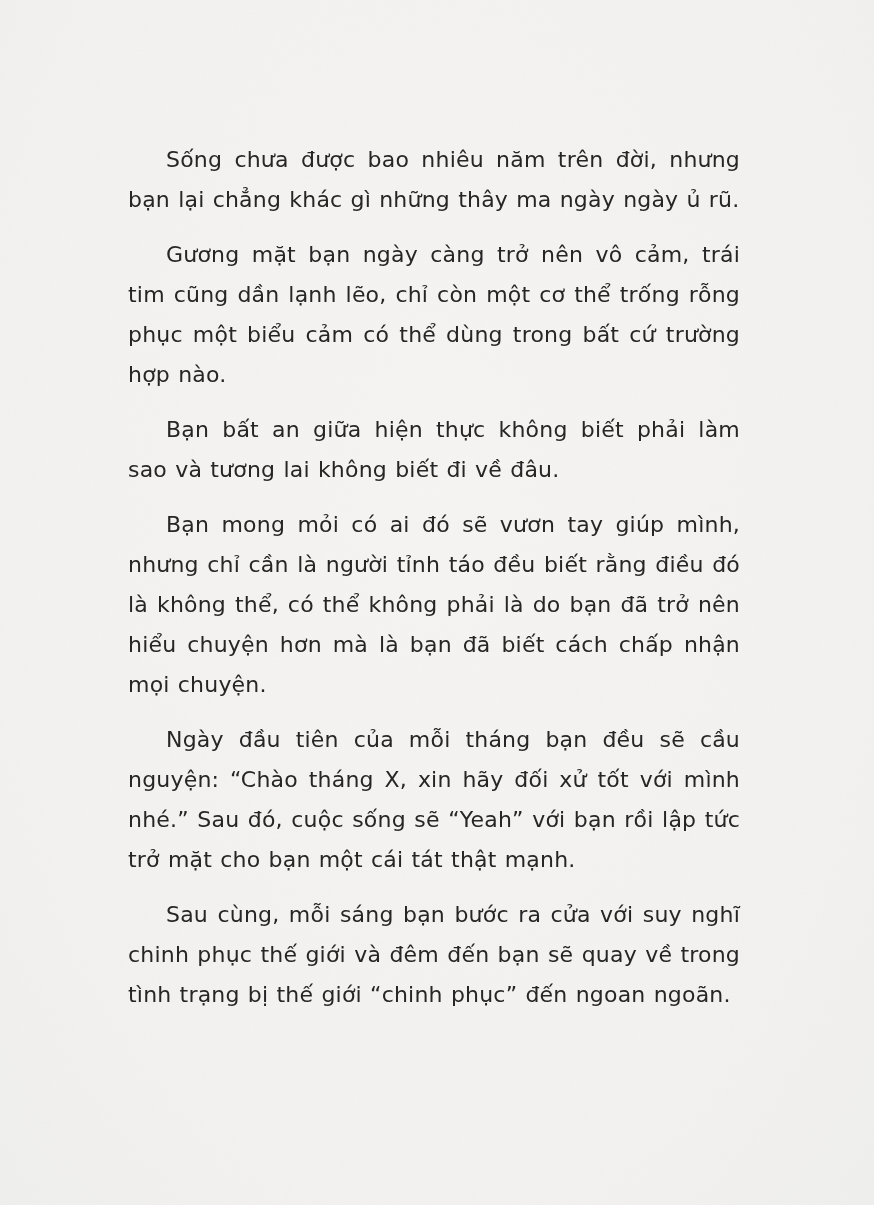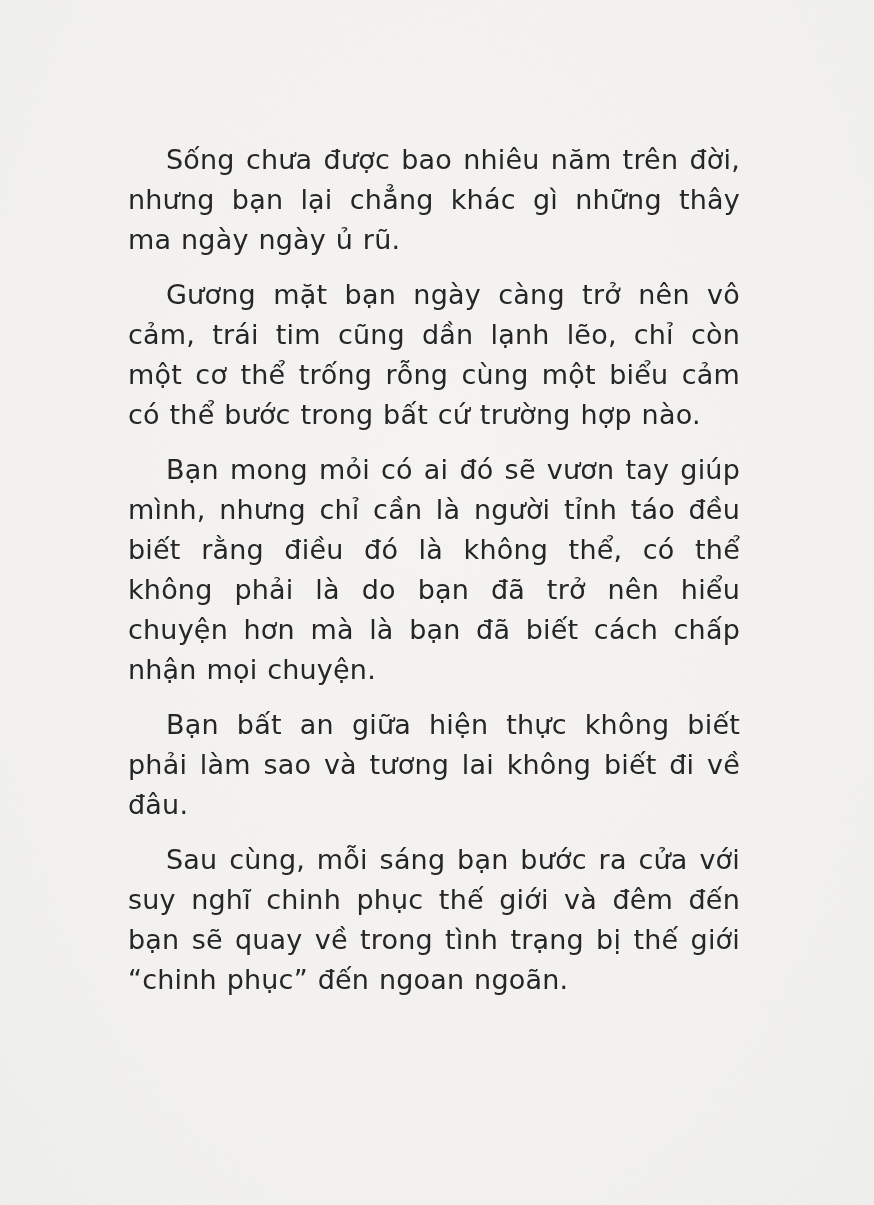--- a/index.html
+++ b/index.html
@@ -28,21 +28,21 @@
   }
   .text-block {
     position: absolute;
     left: 128px;
     top: 140px;
     width: 612px;
     color: #262626;
   }
   .text-block p {
     margin: 0 0 15px 0;
-    font-size: 27px;
+    font-size: 22px;
     line-height: 40px;
     text-indent: 38px;
     text-align: justify;
     word-spacing: 1px;
     letter-spacing: 0.2px;
   }
 </style>
 </head>
 <body>
 
@@ -54,19 +54,20 @@
       <feColorMatrix type="matrix" values="0 0 0 0 0.93
                 0 0 0 0 0.93
                 0 0 0 0 0.92
                 0.18 0.18 0.18 0 0"></feColorMatrix>
     </filter>
     <rect width="874" height="1205" filter="url(#paperNoise)"></rect>
   </svg>
 
   <div class="text-block">
     <p>Sống chưa được bao nhiêu năm trên đời, nhưng bạn lại chẳng khác gì những thây ma ngày ngày ủ rũ.</p>
-    <p>Gương mặt bạn ngày càng trở nên vô cảm, trái tim cũng dần lạnh lẽo, chỉ còn một cơ thể trống rỗng cùng một biểu cảm có thể bước trong bất cứ trường hợp nào.</p>
+    <p>Gương mặt bạn ngày càng trở nên vô cảm, trái tim cũng dần lạnh lẽo, chỉ còn một cơ thể trống rỗng phục một biểu cảm có thể dùng trong bất cứ trường hợp nào.</p>
+    <p>Bạn bất an giữa hiện thực không biết phải làm sao và tương lai không biết đi về đâu.</p>
     <p>Bạn mong mỏi có ai đó sẽ vươn tay giúp mình, nhưng chỉ cần là người tỉnh táo đều biết rằng điều đó là không thể, có thể không phải là do bạn đã trở nên hiểu chuyện hơn mà là bạn đã biết cách chấp nhận mọi chuyện.</p>
-    <p>Bạn bất an giữa hiện thực không biết phải làm sao và tương lai không biết đi về đâu.</p>
+    <p>Ngày đầu tiên của mỗi tháng bạn đều sẽ cầu nguyện: “Chào tháng X, xin hãy đối xử tốt với mình nhé.” Sau đó, cuộc sống sẽ “Yeah” với bạn rồi lập tức trở mặt cho bạn một cái tát thật mạnh.</p>
     <p>Sau cùng, mỗi sáng bạn bước ra cửa với suy nghĩ chinh phục thế giới và đêm đến bạn sẽ quay về trong tình trạng bị thế giới “chinh phục” đến ngoan ngoãn.</p>
   </div>
 
 </div>
 
 </body></html>

